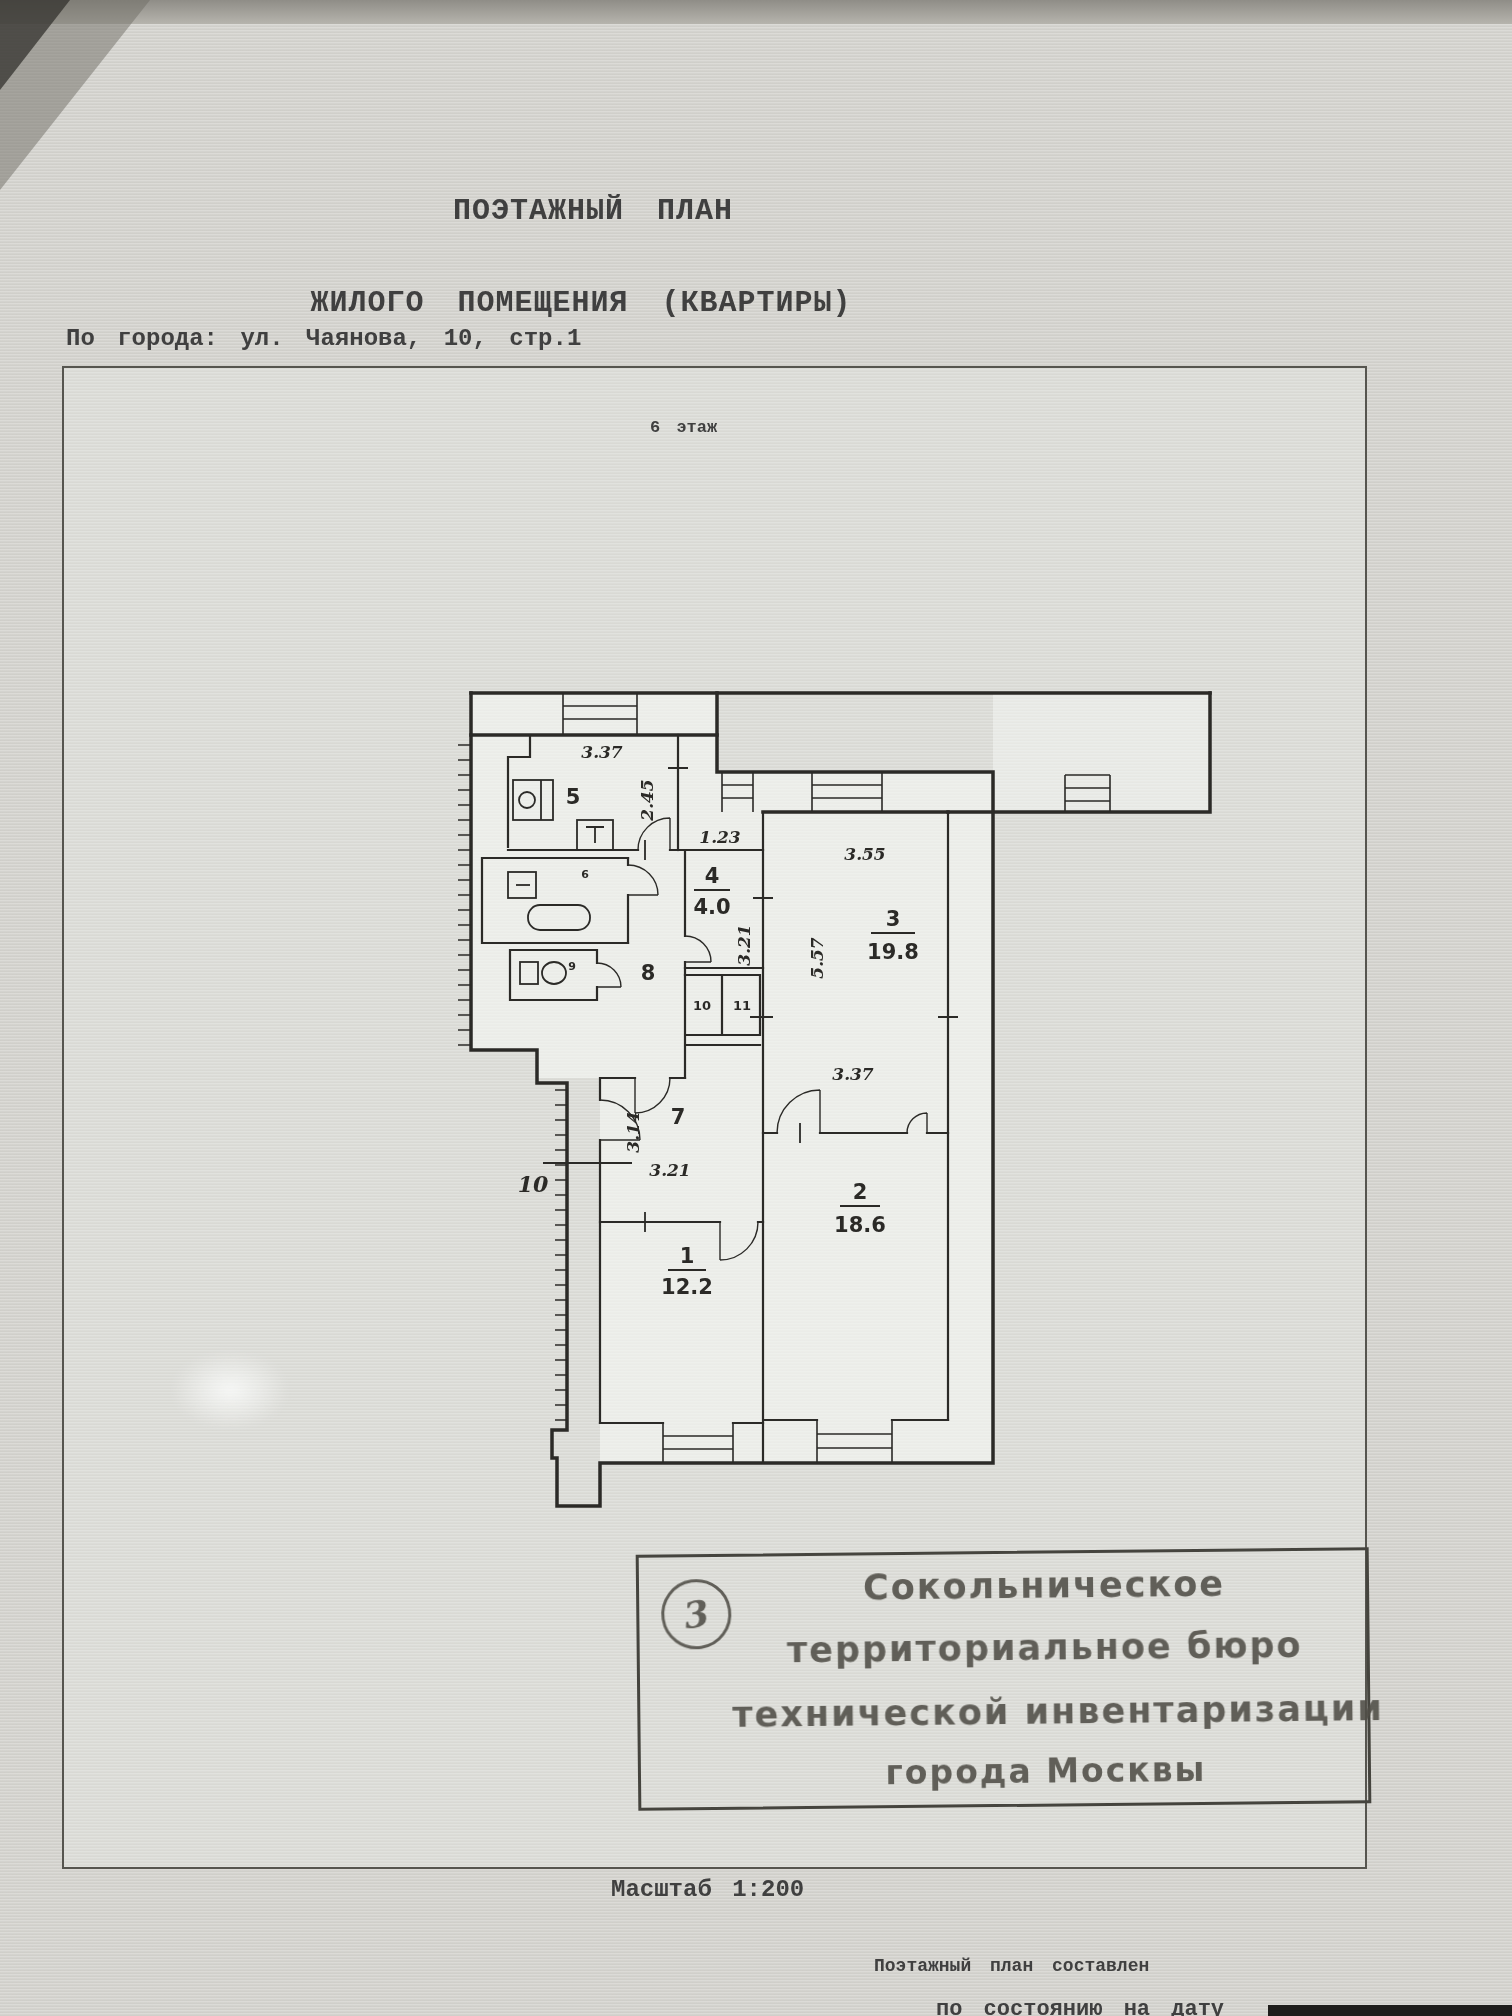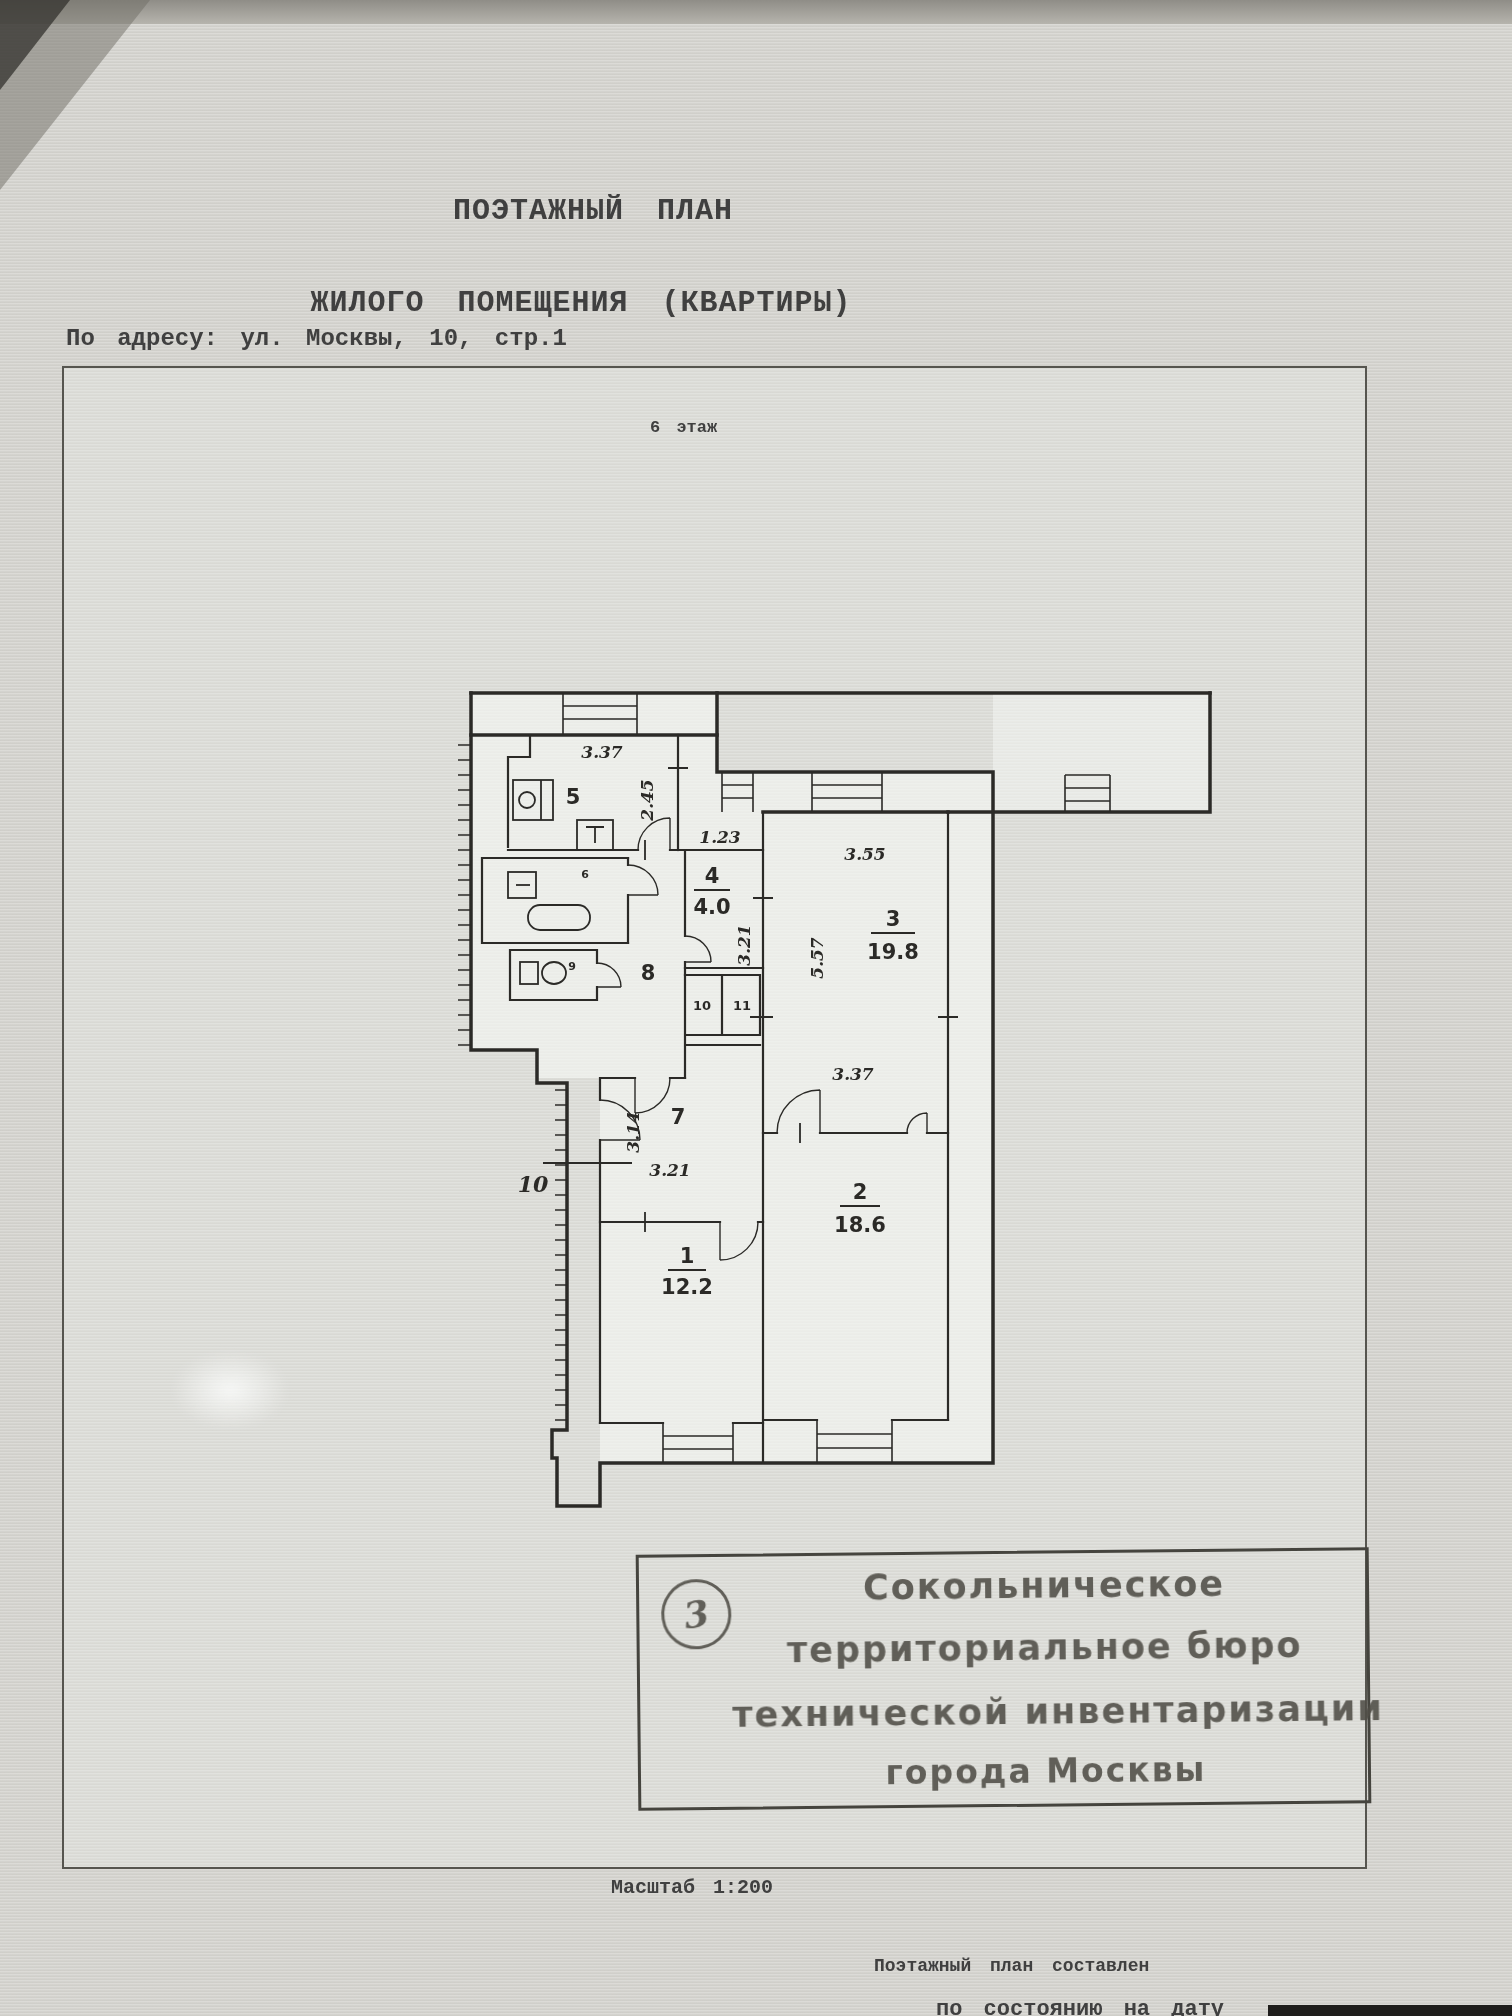--- a/index.html
+++ b/index.html
@@ -12,21 +12,21 @@
     font-family:"Liberation Mono","DejaVu Sans Mono",monospace;
     color:#2f2e2c;
   }
   .abs{position:absolute;}
   .mono{font-family:"Liberation Mono","DejaVu Sans Mono",monospace;font-weight:bold;color:#404040;}
   .center{transform:translateX(-50%);white-space:nowrap;}
   .title1{left:593px;top:194px;font-size:30px;letter-spacing:1px;word-spacing:14px;}
   .title2{left:581px;top:246px;font-size:30px;letter-spacing:1px;word-spacing:14px;margin-top:40px;}
   .address{left:66px;top:325px;font-size:24px;word-spacing:8px;white-space:nowrap;}
   .floor{left:650px;top:418px;font-size:17px;word-spacing:6px;}
-  .scale{left:611px;top:1876px;font-size:20px;word-spacing:6px;}
+  .scale{left:611px;top:1876px;font-size:24px;word-spacing:6px;}
   .footer1{left:874px;top:1956px;font-size:18px;word-spacing:8px;white-space:nowrap;}
   .footer2{left:936px;top:1997px;font-size:22px;word-spacing:8px;white-space:nowrap;}
   .borderbox{left:62px;top:366px;width:1301px;height:1499px;border:2px solid #56554f;
     background:rgba(240,243,239,.28);}
   .plan{left:420px;top:680px;width:820px;height:840px;}
   .stamp{left:637px;top:1551px;width:727px;height:250px;border:3px solid #45443e;
     transform:rotate(-.6deg);}
   .stamp-inner{position:absolute;left:0;top:0;right:0;bottom:0;color:#504e47;
     font-family:"DejaVu Sans","Liberation Sans",sans-serif;font-weight:bold;
     opacity:.88;filter:blur(.4px);}
@@ -61,21 +61,21 @@
 <body>
 
 <div class="abs strip-top"></div>
 <div class="abs wedge1"></div>
 <div class="abs wedge2"></div>
 <div class="abs strip-br"></div>
 <div class="abs glare"></div>
 
 <div class="abs mono center title1">ПОЭТАЖНЫЙ ПЛАН</div>
 <div class="abs mono center title2">ЖИЛОГО ПОМЕЩЕНИЯ (КВАРТИРЫ)</div>
-<div class="abs mono address">По адресу: ул. Москвы, 10, стр.1</div>
+<div class="abs mono address">По города: ул. Чаянова, 10, стр.1</div>
 
 <div class="abs borderbox"></div>
 <div class="abs mono floor">6 этаж</div>
 
 <svg class="abs plan" viewBox="0 0 820 840" xmlns="http://www.w3.org/2000/svg">
 
   <path fill="rgba(249,251,248,.55)" stroke="none" d="M51,13 H297 V92 H573 V783 H180 V398 H117 V370 H51 Z"></path>
   <rect x="573" y="13" width="217" height="119" fill="rgba(249,251,248,.45)"></rect>
 
   <g stroke="#2b2a27" fill="none" stroke-width="3.5" stroke-linecap="square">

